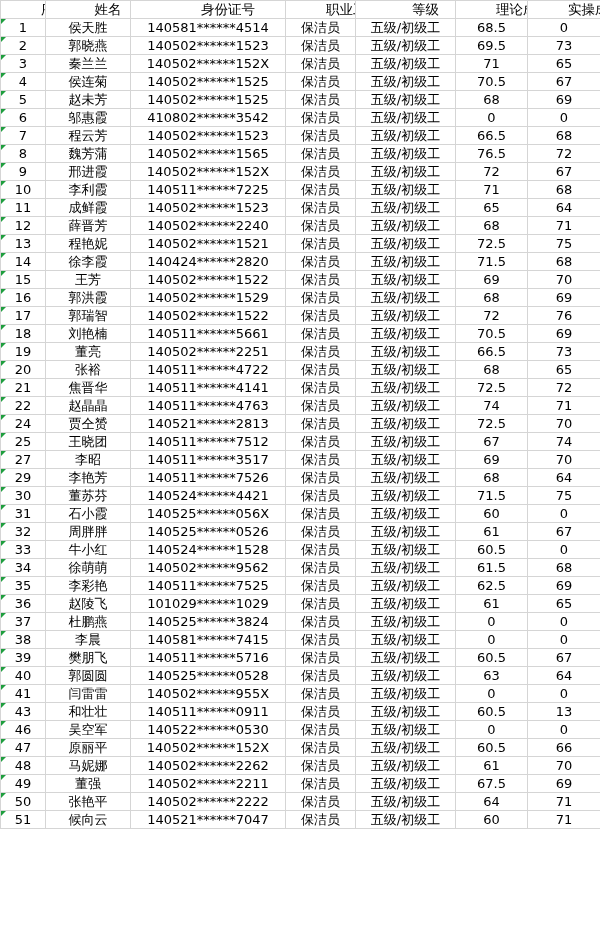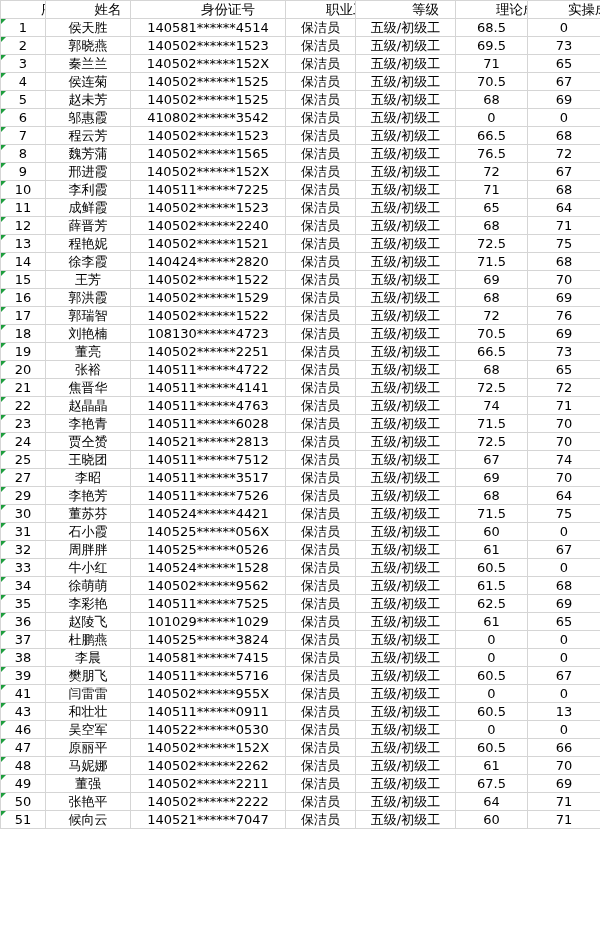--- a/index.html
+++ b/index.html
@@ -215,21 +215,21 @@
         <td>郭瑞智</td>
         <td>140502******1522</td>
         <td>保洁员</td>
         <td>五级/初级工</td>
         <td>72</td>
         <td>76</td>
       </tr>
       <tr>
         <td><span class="err-tri"></span>18</td>
         <td>刘艳楠</td>
-        <td>108130******4723</td>
+        <td>140511******5661</td>
         <td>保洁员</td>
         <td>五级/初级工</td>
         <td>70.5</td>
         <td>69</td>
       </tr>
       <tr>
         <td><span class="err-tri"></span>19</td>
         <td>董亮</td>
         <td>140502******2251</td>
         <td>保洁员</td>
@@ -258,29 +258,20 @@
       <tr>
         <td><span class="err-tri"></span>22</td>
         <td>赵晶晶</td>
         <td>140511******4763</td>
         <td>保洁员</td>
         <td>五级/初级工</td>
         <td>74</td>
         <td>71</td>
       </tr>
       <tr>
-        <td><span class="err-tri"></span>23</td>
-        <td>李艳青</td>
-        <td>140511******6028</td>
-        <td>保洁员</td>
-        <td>五级/初级工</td>
-        <td>71.5</td>
-        <td>70</td>
-      </tr>
-      <tr>
         <td><span class="err-tri"></span>24</td>
         <td>贾仝赟</td>
         <td>140521******2813</td>
         <td>保洁员</td>
         <td>五级/初级工</td>
         <td>72.5</td>
         <td>70</td>
       </tr>
       <tr>
         <td><span class="err-tri"></span>25</td>
@@ -391,20 +382,29 @@
         <td>0</td>
       </tr>
       <tr>
         <td><span class="err-tri"></span>39</td>
         <td>樊朋飞</td>
         <td>140511******5716</td>
         <td>保洁员</td>
         <td>五级/初级工</td>
         <td>60.5</td>
         <td>67</td>
+      </tr>
+      <tr>
+        <td><span class="err-tri"></span>40</td>
+        <td>郭圆圆</td>
+        <td>140525******0528</td>
+        <td>保洁员</td>
+        <td>五级/初级工</td>
+        <td>63</td>
+        <td>64</td>
       </tr>
       <tr>
         <td><span class="err-tri"></span>41</td>
         <td>闫雷雷</td>
         <td>140502******955X</td>
         <td>保洁员</td>
         <td>五级/初级工</td>
         <td>0</td>
         <td>0</td>
       </tr>

